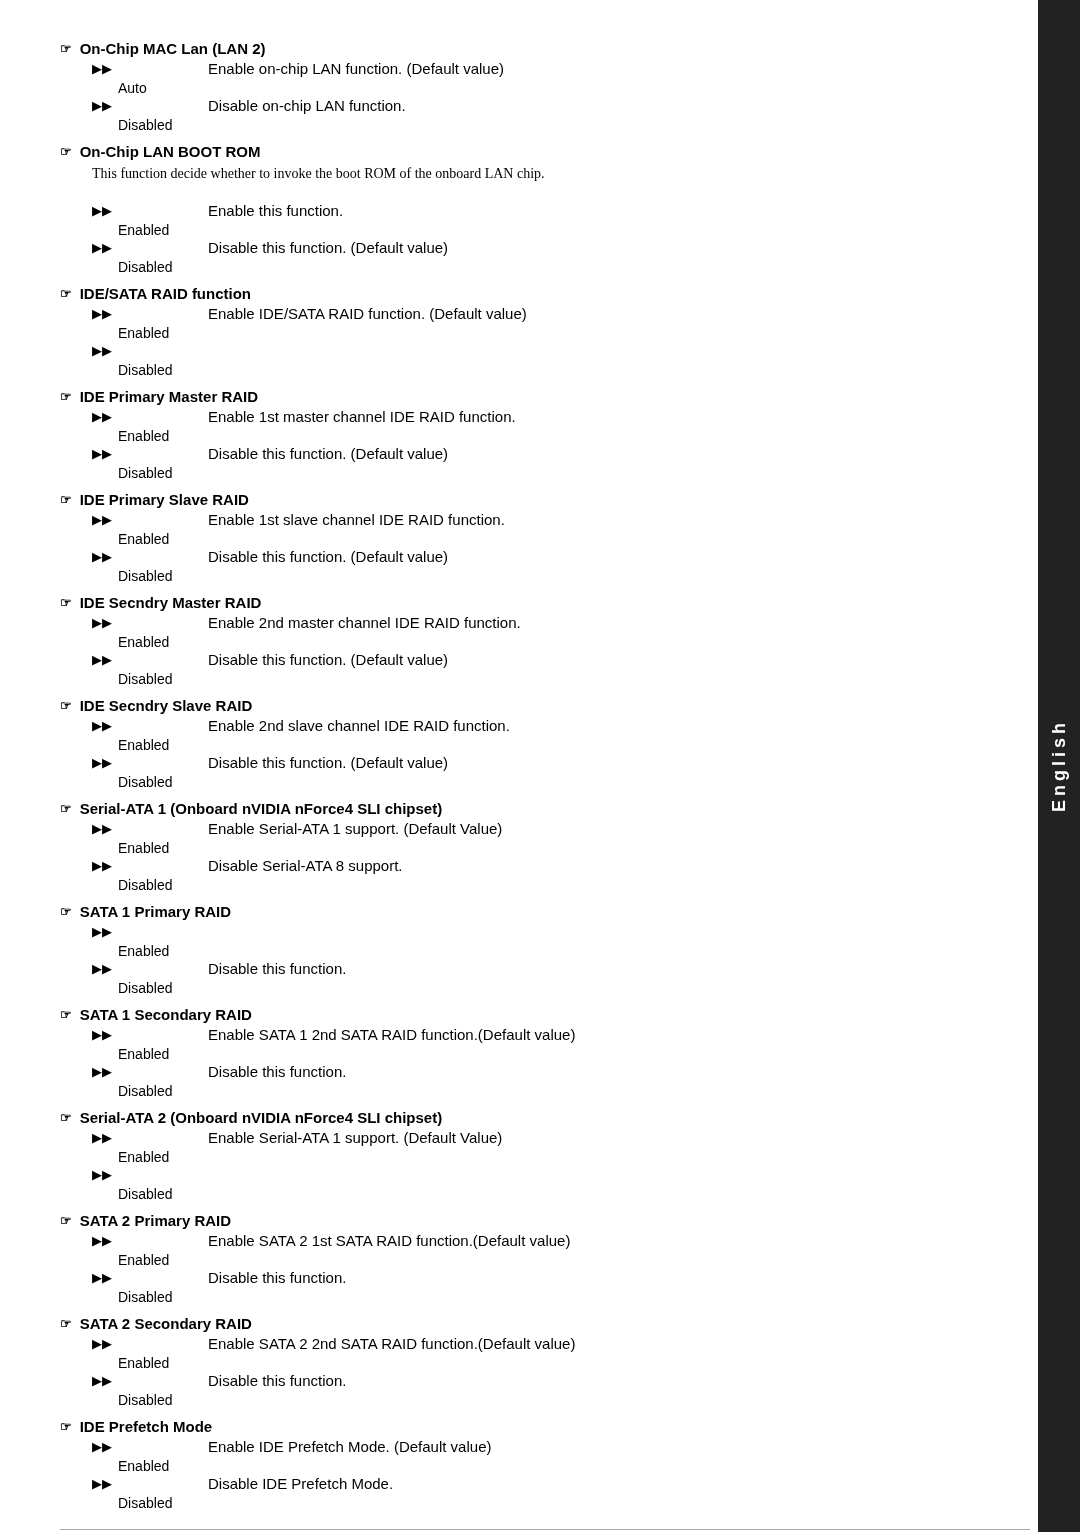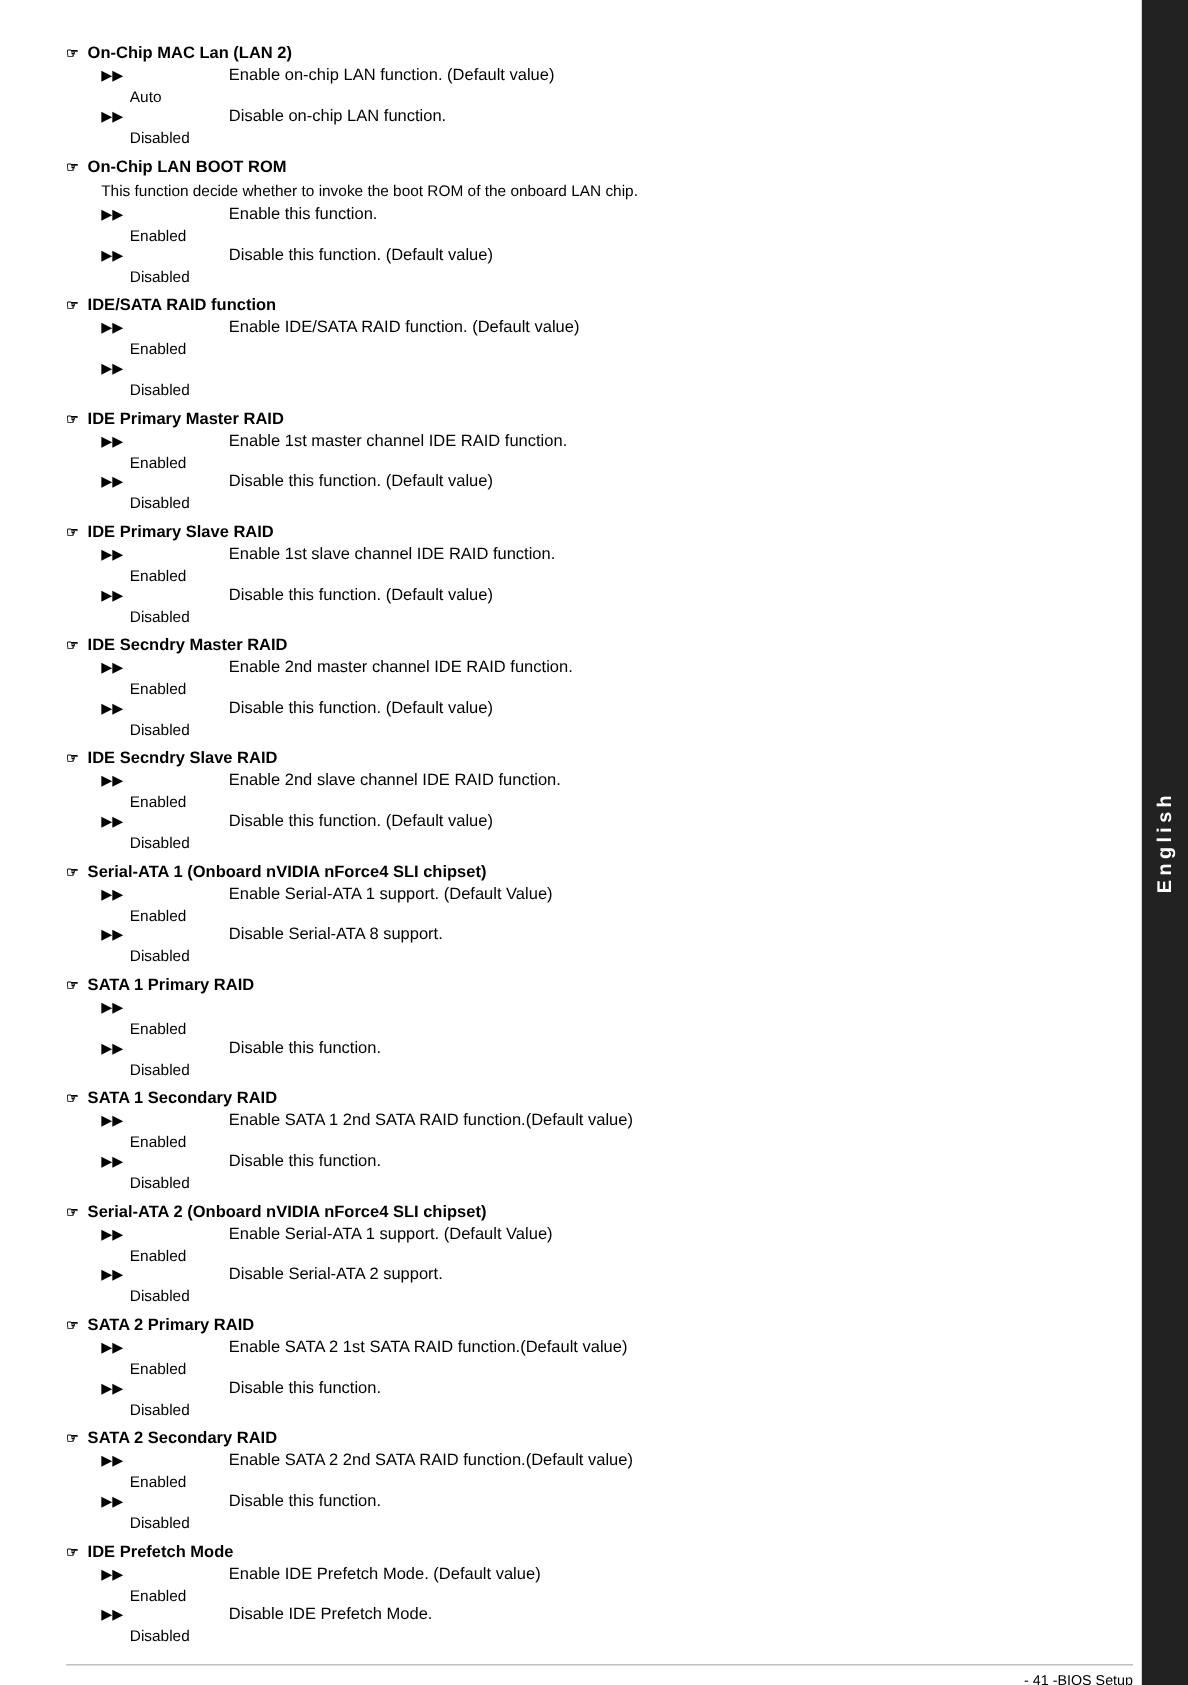--- a/index.html
+++ b/index.html
@@ -52,23 +52,24 @@
       margin-bottom: 3px;
     }
     .section-title .arrow-icon {
       margin-right: 8px;
       font-size: 13px;
       margin-top: 1px;
       flex-shrink: 0;
     }
     .section-desc {
       margin-left: 32px;
-      margin-bottom: 2px;
+      margin-bottom: 18px;
       font-size: 14px;
       line-height: 1.5;
+      font-family: Liberation Serif, serif;
     }
     .option-row {
       display: flex;
       align-items: flex-start;
       margin-left: 32px;
       margin-bottom: 1px;
     }
     .option-bullet {
       margin-right: 6px;
       font-size: 13px;
@@ -281,21 +282,20 @@
           <span>Serial-ATA 2  (Onboard nVIDIA nForce4 SLI chipset)</span>
         </div>
         <div class="option-row">
           <span class="option-bullet">▶▶</span>
           <span class="option-key">Enabled</span>
           <span class="option-value">Enable Serial-ATA 1 support. (Default Value)</span>
         </div>
         <div class="option-row">
           <span class="option-bullet">▶▶</span>
           <span class="option-key">Disabled</span>
-          <span class="option-value">Disable Serial-ATA 2 support.</span>
         </div>
       </div>
       <div class="section">
         <div class="section-title">
           <span class="arrow-icon">☞</span>
           <span>SATA 2 Primary RAID</span>
         </div>
         <div class="option-row">
           <span class="option-bullet">▶▶</span>
           <span class="option-key">Enabled</span>

